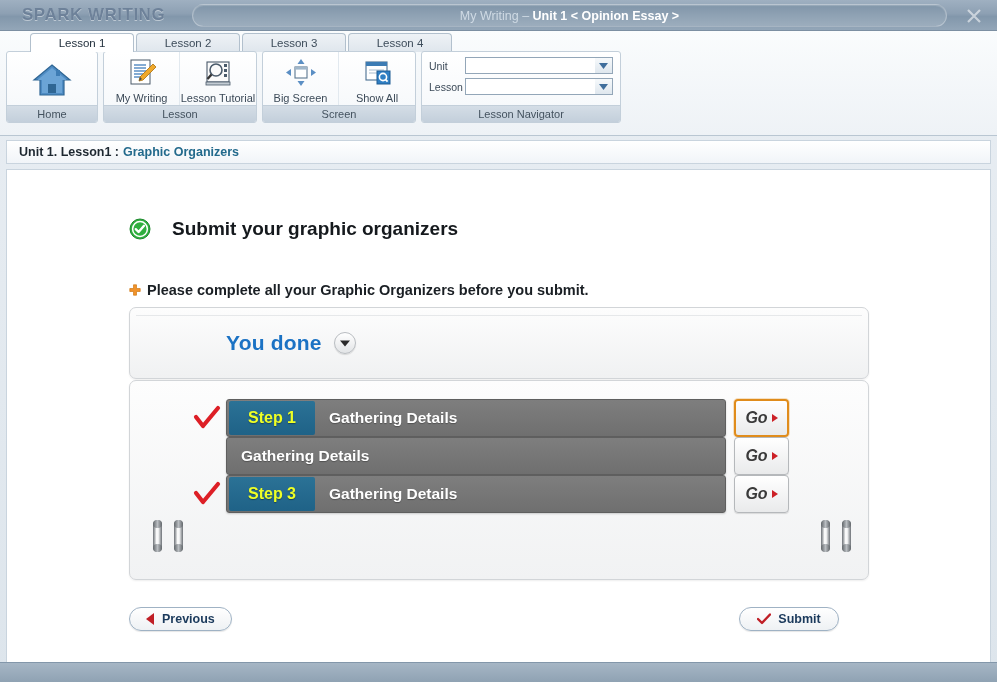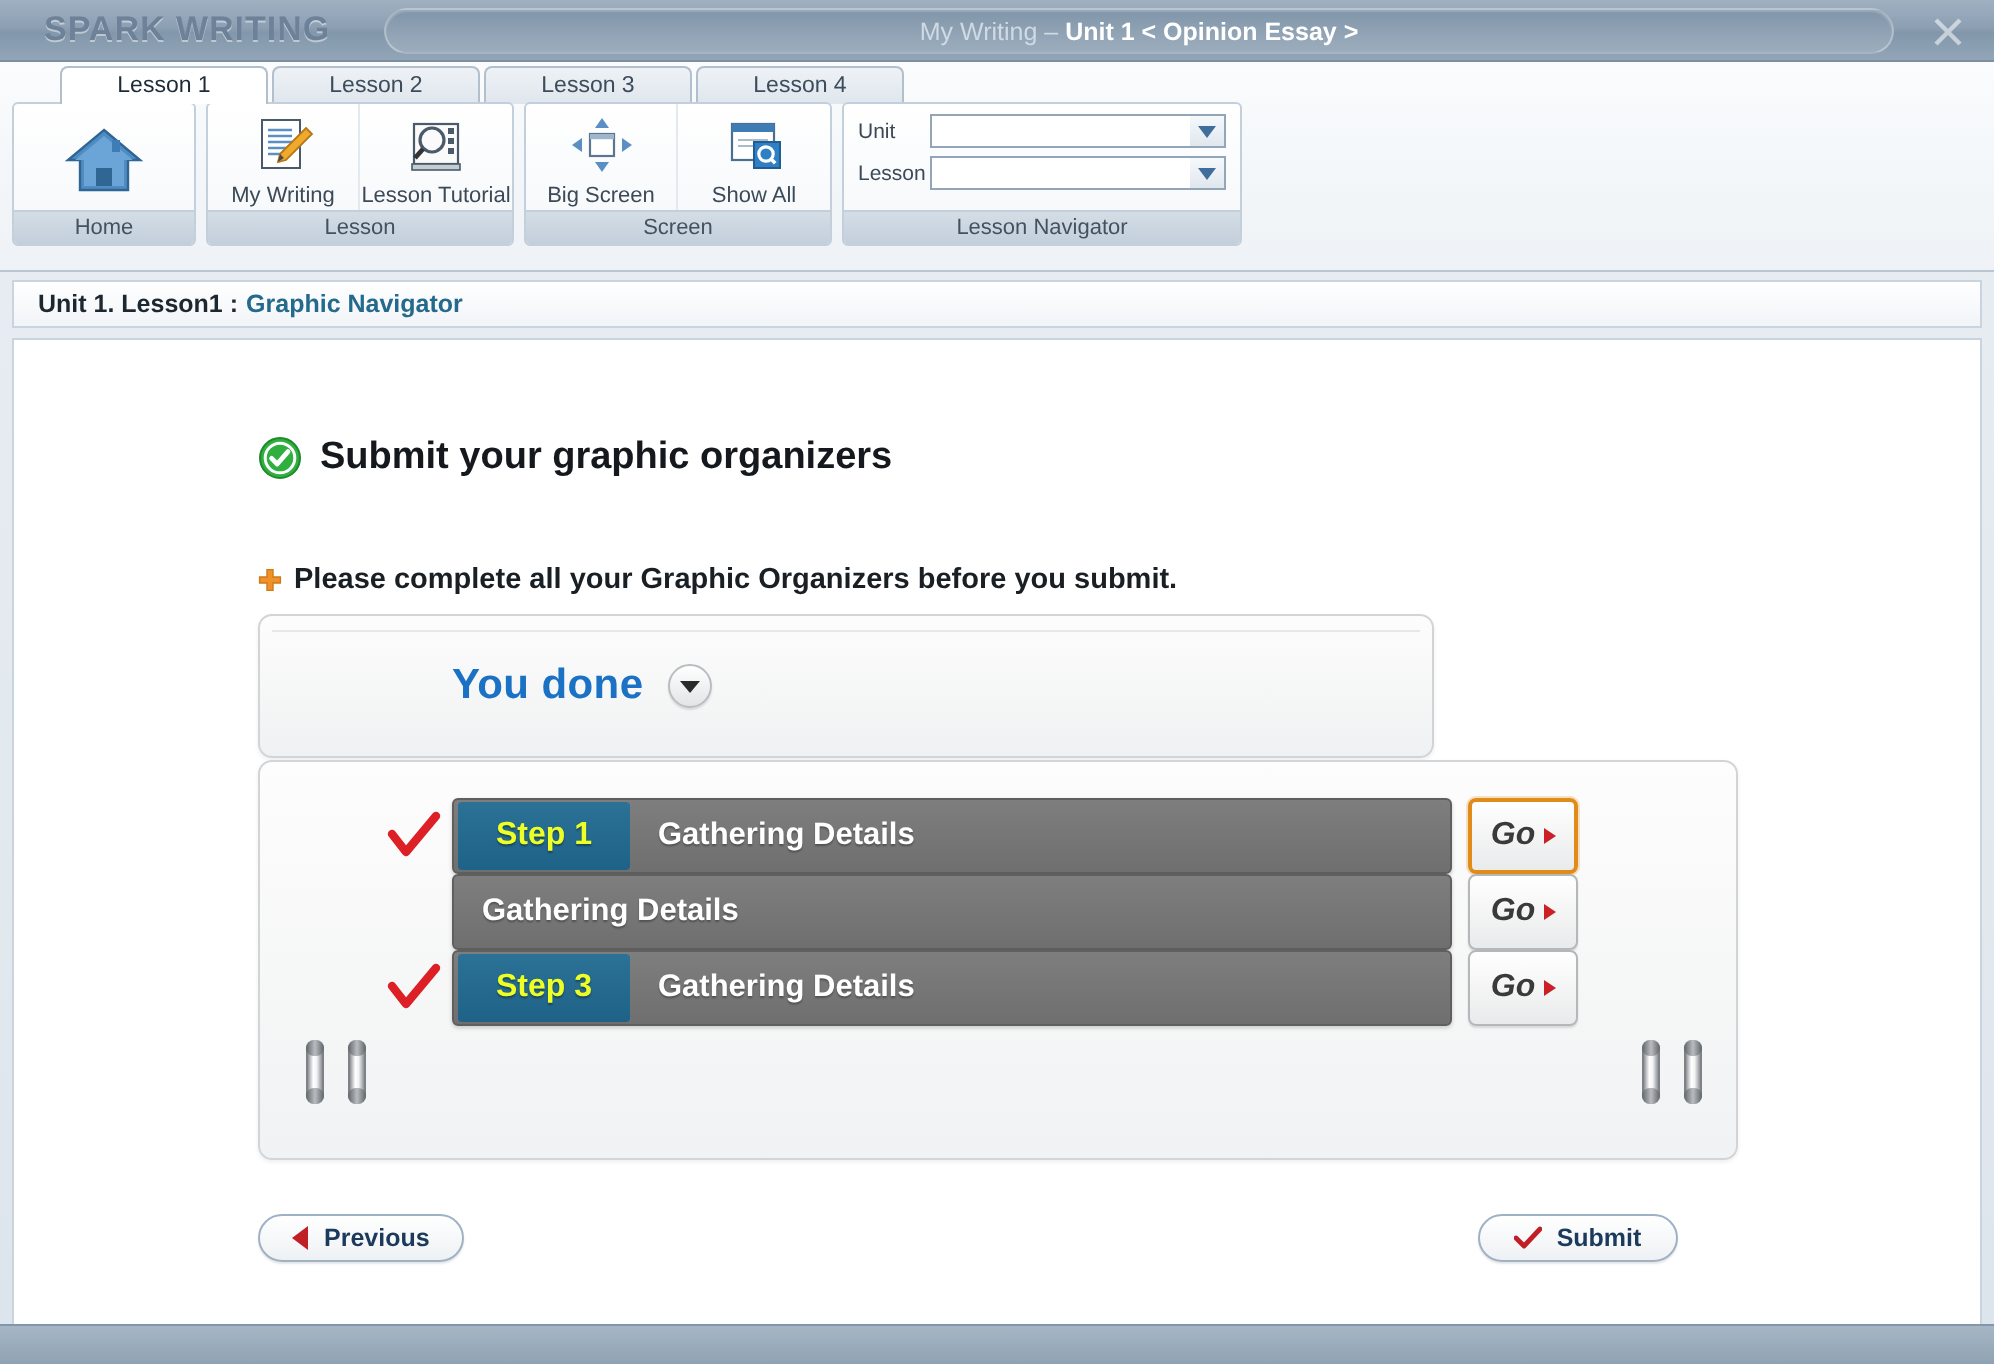--- a/index.html
+++ b/index.html
@@ -151,33 +151,33 @@
     position: relative;
     overflow: hidden;
   }
 
   .heading {
     position: absolute; left: 122px; top: 48px;
     display: flex; align-items: center;
   }
   .heading .txt {
     font-size: 19px; font-weight: bold; color: #15191d;
-    margin-left: 9px;
+    margin-left: 21px;
   }
   .note {
     position: absolute; left: 122px; top: 112px;
     display: flex; align-items: center;
     font-size: 14.5px; font-weight: bold; color: #1a1f24;
   }
   .note .plus { margin-right: 6px; display: flex; }
 
   
   .paper-head {
     position: absolute; left: 122px; top: 137px;
-    width: 588px; height: 72px;
+    width: 740px; height: 72px;
     background: linear-gradient(180deg, #fdfdfd 0%, #f0f1f2 100%);
     border: 1px solid #d2d5d8;
     border-radius: 7px;
     box-shadow: 0 1px 2px rgba(0,0,0,0.07);
   }
   .paper-head .inner-line {
     position: absolute; left: 6px; right: 6px; top: 7px; height: 1px;
     background: #e6e8ea;
   }
   .you-done {
@@ -444,21 +444,21 @@
         </div>
         <div class="group-label">Lesson Navigator</div>
       </div>
 
     </div>
   </div>
 
   <div class="crumb-wrap">
     <div class="crumb">
       <span class="c1">Unit 1. Lesson1 :</span>
-      <span class="c2">Graphic Navigator</span>
+      <span class="c2">Graphic Organizers</span>
     </div>
   </div>
 
   <div class="content-wrap">
     <div class="content">
 
       <div class="heading">
         <svg width="22" height="22" viewBox="0 0 22 22">
           <circle cx="11" cy="11" r="10" fill="#2faf3e" stroke="#1d8a2d" stroke-width="1"></circle>
           <circle cx="11" cy="11" r="7.4" fill="none" stroke="#ffffff" stroke-width="1.5"></circle>

